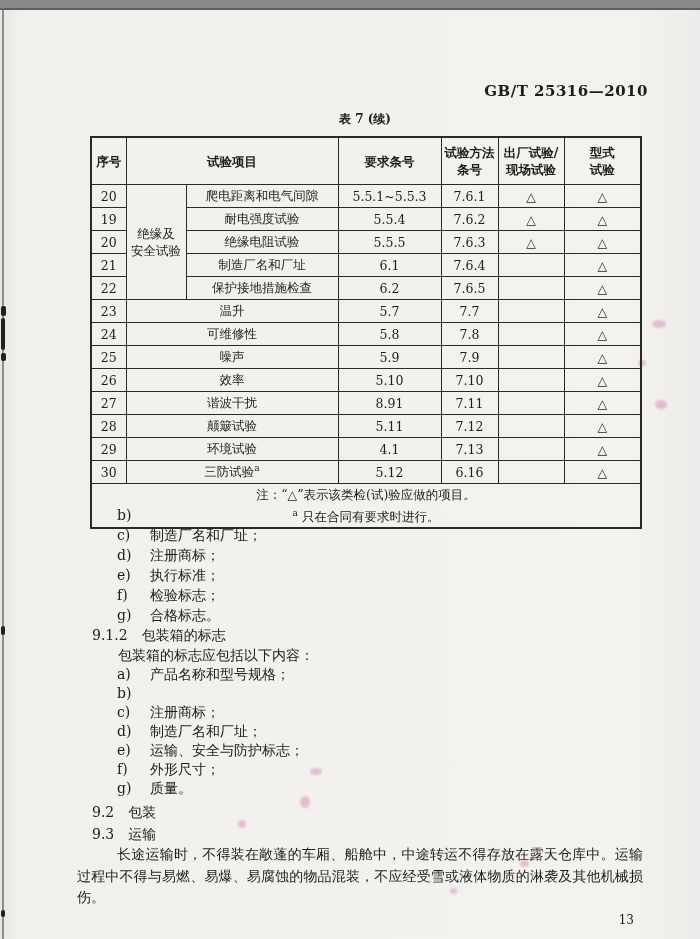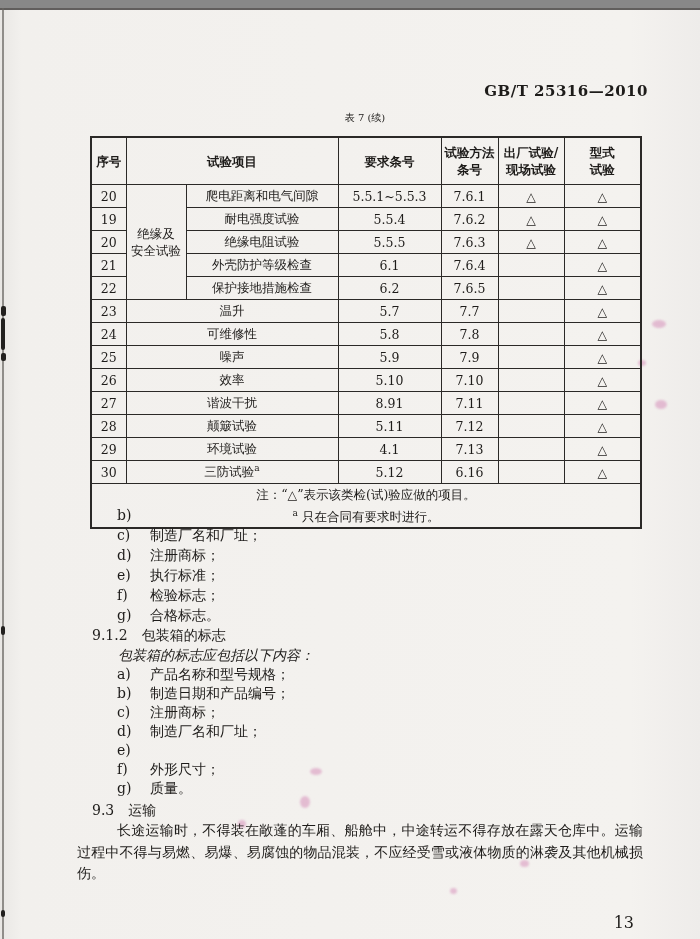--- a/index.html
+++ b/index.html
@@ -9,45 +9,45 @@
     font-family:"DejaVu Serif","Liberation Serif",serif;
     color:#1e1c1a;overflow:hidden;
   }
   
   .edge-top{position:absolute;left:0;top:0;width:100%;height:2px;background:#3c3a38;opacity:.8;}
   .edge-left{position:absolute;left:2px;top:0;width:2px;height:939px;background:#6a6662;opacity:.7;}
   .blob{position:absolute;background:#22201e;border-radius:2px;}
   .pink{position:absolute;background:#c75b9e;border-radius:50%;opacity:.35;filter:blur(1px);}
   
   .std-no{position:absolute;top:74px;right:52px;font-size:15px;font-weight:bold;letter-spacing:.5px;}
-  .tbl-title{position:absolute;top:103px;left:90px;width:550px;text-align:center;font-size:10px;font-weight:normal;}
+  .tbl-title{position:absolute;top:103px;left:90px;width:550px;text-align:center;font-size:12px;font-weight:bold;}
   
   table.t{position:absolute;left:90px;top:128px;border-collapse:collapse;table-layout:fixed;width:550px;
     font-size:12.5px;}
   table.t th,table.t td{border:1px solid #2b2927;}
   table.t{border:2px solid #2b2927;}
   table.t th{font-weight:bold;white-space:pre-line;text-align:center;vertical-align:middle;height:46px;line-height:17px;padding:0;}
   table.t td{height:20px;text-align:center;vertical-align:middle;padding:1px 2px;}
   td.c-item{text-align:left;padding-left:8px;}
   td.c-group{white-space:pre-line;line-height:17px;}
   td.notes{text-align:left;padding:3px 8px 5px 22px;height:auto;}
   .note-line{line-height:19px;font-size:12.5px;}
   sup{font-size:9px;}
   
   .flow{position:absolute;left:0;top:497px;width:700px;font-size:14px;}
   .li{display:flex;line-height:20px;}
   .li-marker{margin-left:117px;width:33px;flex:none;}
   .h-sec{margin-left:92px;font-weight:normal;line-height:20px;}
   .h-num{margin-right:14px;}
-  .intro{margin-left:118px;line-height:20px;font-style:italic;}
+  .intro{margin-left:118px;line-height:20px;}
   .list2 .li{line-height:19px;}
   .para{margin-left:77px;width:566px;text-indent:40px;text-align:justify;line-height:21.5px;}
   .h-92{margin-top:4px;}
   .h-93{margin-top:2px;}
-  .pageno{position:absolute;top:905px;right:66px;font-size:16px;}
+  .pageno{position:absolute;top:905px;right:66px;font-size:12px;}
 </style>
 </head>
 <body>
 
 <div class="page">
 
   <div class="edge-top"></div>
   <div class="edge-left"></div>
   <div class="blob" style="left:1px;top:298px;width:5px;height:10px;"></div>
   <div class="blob" style="left:1px;top:310px;width:4px;height:32px;"></div>
@@ -111,21 +111,21 @@
         <tr>
           <td class="c-no">20</td>
           <td class="c-item">绝缘电阻试验</td>
           <td class="c-req">5.5.5</td>
           <td class="c-method">7.6.3</td>
           <td class="c-factory">△</td>
           <td class="c-type">△</td>
         </tr>
         <tr>
           <td class="c-no">21</td>
-          <td class="c-item">外壳防护等级检查</td>
+          <td class="c-item">制造厂名和厂址</td>
           <td class="c-req">6.1</td>
           <td class="c-method">7.6.4</td>
           <td class="c-factory"></td>
           <td class="c-type">△</td>
         </tr>
         <tr>
           <td class="c-no">22</td>
           <td class="c-item">保护接地措施检查</td>
           <td class="c-req">6.2</td>
           <td class="c-method">7.6.5</td>
@@ -236,42 +236,43 @@
 
     <div class="h-sec"><span class="h-num">9.1.2</span><span>包装箱的标志</span></div>
     <div class="intro">包装箱的标志应包括以下内容：</div>
     <div class="list2">
         <div class="li">
           <span class="li-marker">a)</span>
           <span class="li-text">产品名称和型号规格；</span>
         </div>
         <div class="li">
           <span class="li-marker">b)</span>
-          <span class="li-text">制造日期和产品编号；</span>
         </div>
         <div class="li">
           <span class="li-marker">c)</span>
           <span class="li-text">注册商标；</span>
         </div>
         <div class="li">
           <span class="li-marker">d)</span>
           <span class="li-text">制造厂名和厂址；</span>
         </div>
         <div class="li">
           <span class="li-marker">e)</span>
+          <span class="li-text">运输、安全与防护标志；</span>
         </div>
         <div class="li">
           <span class="li-marker">f)</span>
           <span class="li-text">外形尺寸；</span>
         </div>
         <div class="li">
           <span class="li-marker">g)</span>
           <span class="li-text">质量。</span>
         </div>
       </div>
 
+    <div class="h-sec h-92"><span class="h-num">9.2</span><span>包装</span></div>
 
     <div class="h-sec h-93"><span class="h-num">9.3</span><span>运输</span></div>
     <div class="para">长途运输时，不得装在敞蓬的车厢、船舱中，中途转运不得存放在露天仓库中。运输过程中不得与易燃、易爆、易腐蚀的物品混装，不应经受雪或液体物质的淋袭及其他机械损伤。</div>
   </div>
 
   <div class="pageno">13</div>
 </div>
 
 </body></html>

